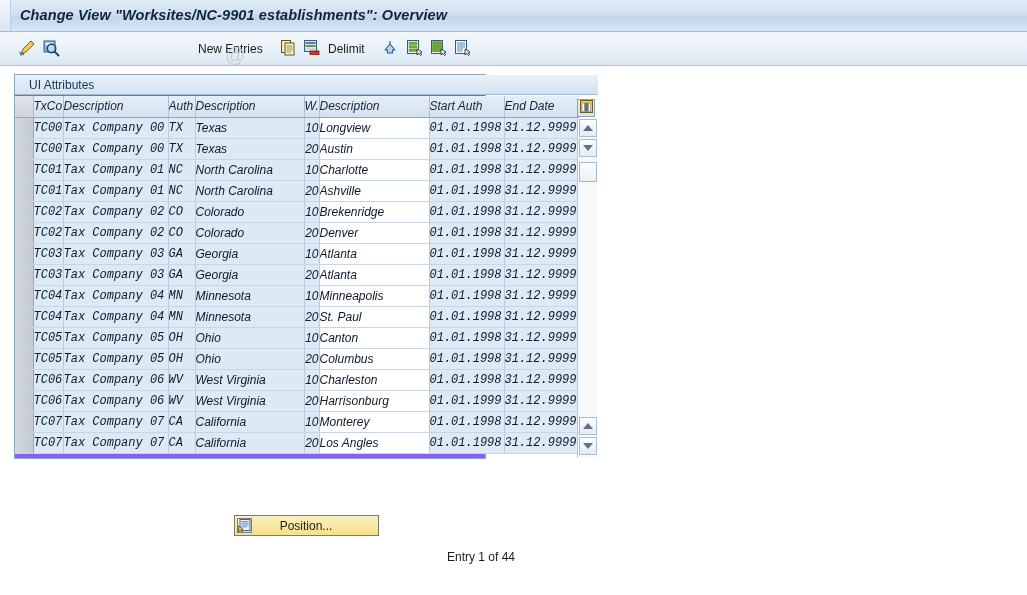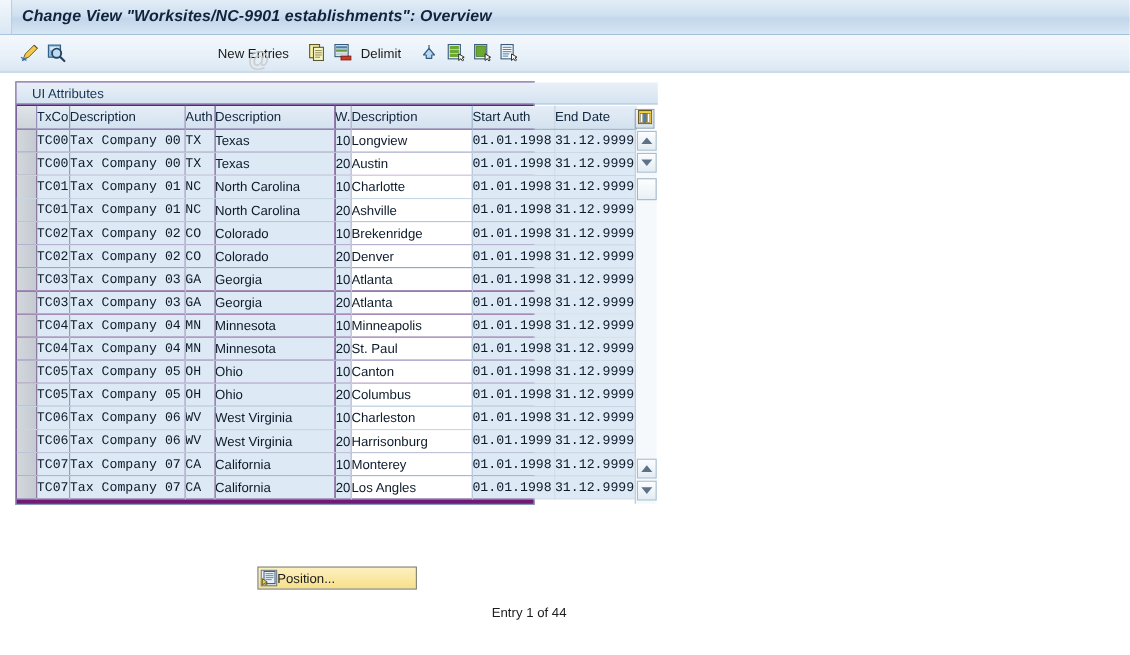--- a/index.html
+++ b/index.html
@@ -50,36 +50,37 @@
     pointer-events:none;
   }
   .wm-at{
     position:absolute;left:225px;top:44px;
     font-size:20px;color:rgba(200,200,200,0.85);pointer-events:none;
   }
 
   
   .panel{
     position:absolute;left:14px;top:74px;width:472px;height:385px;
-    background:#701a75;
+    background:#8b5cf6;
     border:1px solid #8ba9c4;
     box-sizing:border-box;
   }
   .panel-title{
     position:absolute;left:0;top:0;width:583px;height:20px;
     background:linear-gradient(to bottom,#e8f0f8,#d5e3f0);
     border-bottom:1px solid #9fbad4;
     box-sizing:border-box;
     font-size:12px;color:#173353;
     padding:3px 0 0 14px;
   }
 
   .grid{
     position:absolute;left:0;top:21px;width:583px;height:362px;
     overflow:hidden;
+    font-style:italic;
   }
   table.tbl{border-collapse:collapse;table-layout:fixed;width:564px;}
   table.tbl td,table.tbl th{
     padding:0;margin:0;
     font-size:12px;
     height:21px;
     box-sizing:border-box;
     overflow:hidden;white-space:nowrap;
   }
   
@@ -152,21 +153,21 @@
   .tri-dn{border-left:5px solid transparent;border-right:5px solid transparent;border-top:6px solid #5e7287;}
 
   
   .pos-btn{
     position:absolute;left:234px;top:515px;width:145px;height:21px;
     background:linear-gradient(to bottom,#fdf0c0,#f7e08a);
     border:1px solid #7b7b6b;box-sizing:border-box;
     display:flex;align-items:center;
     cursor:pointer;
   }
-  .pos-btn .pl{flex:1;text-align:left;font-size:12px;color:#1d1d1d;padding-right:18px;}
+  .pos-btn .pl{flex:1;text-align:center;font-size:12px;color:#1d1d1d;padding-right:18px;}
   .pos-ico{
     width:15px;height:15px;margin-left:2px;
     background:linear-gradient(to bottom,#f6f9fc,#d6e0ea);
     border:1px solid #6f7f8e;box-sizing:border-box;position:relative;
   }
   .entry-txt{
     position:absolute;left:447px;top:518px;font-size:12px;color:#1d1d1d;margin-top:32px;
   }
 </style>
 </head>

